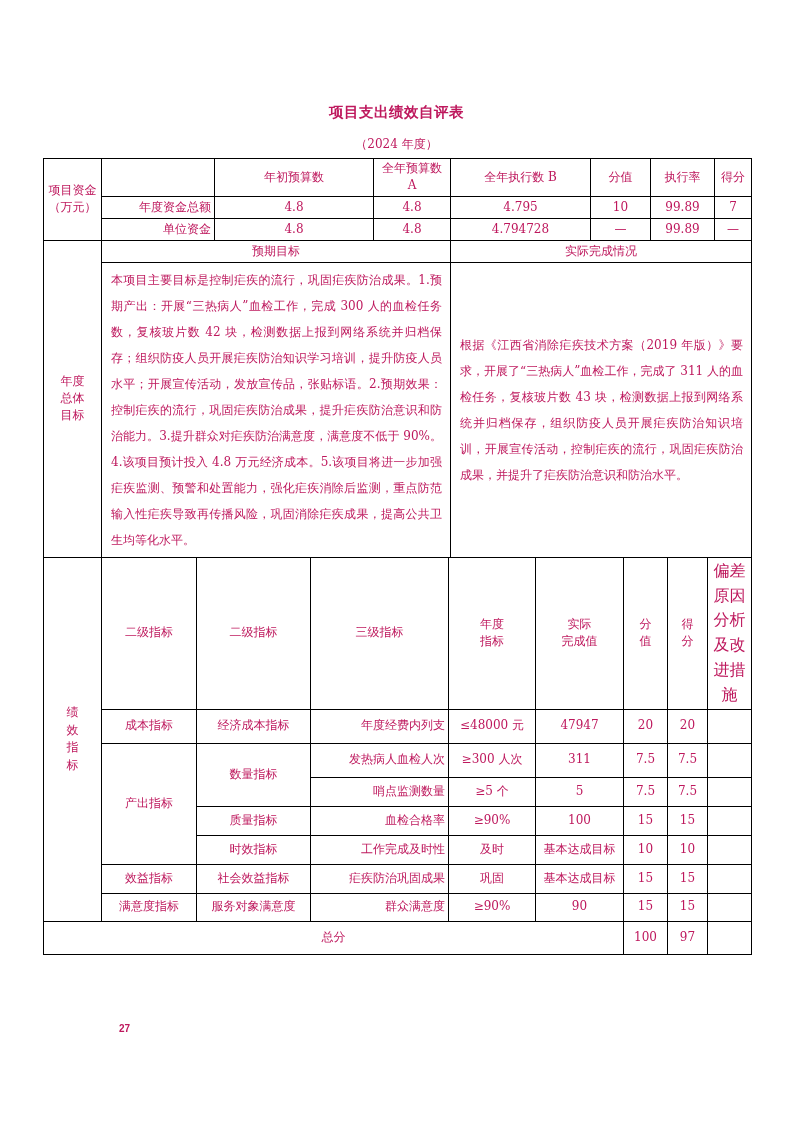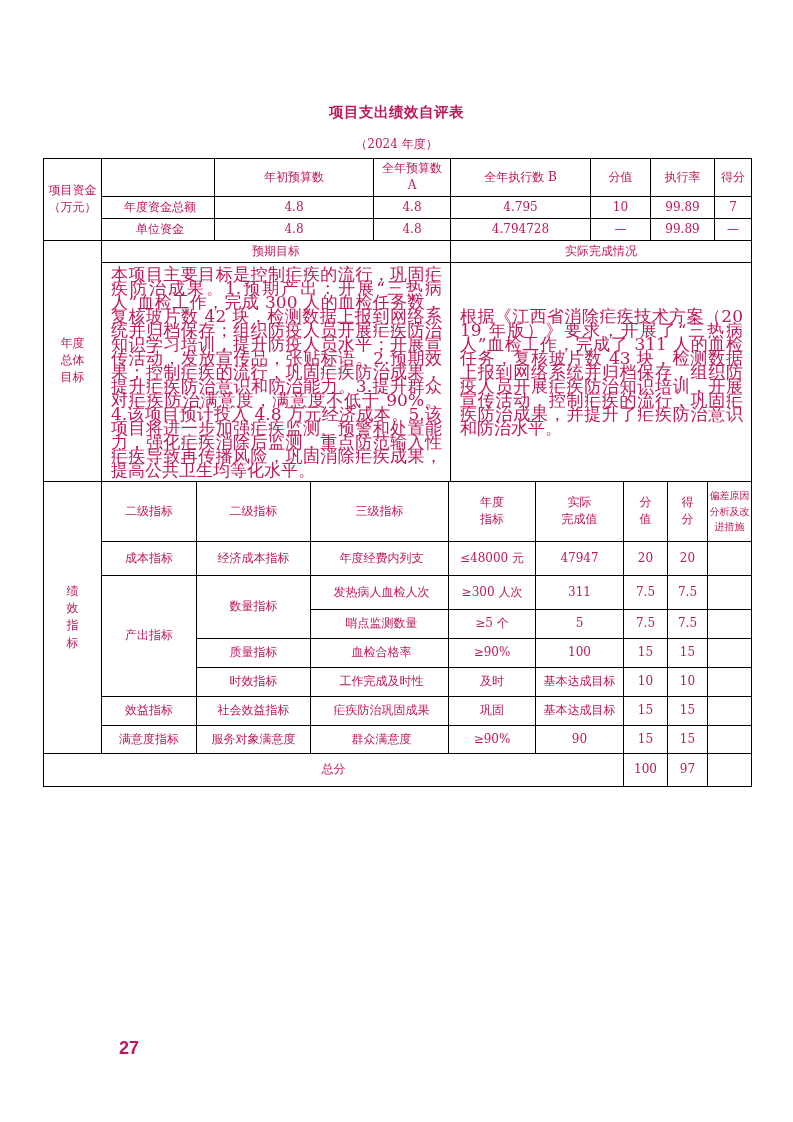--- a/index.html
+++ b/index.html
@@ -42,37 +42,36 @@
   td {
     border: 1px solid #000000;
     font-size: 12px;
     text-align: center;
     vertical-align: middle;
     padding: 1px 3px;
     line-height: 1.45;
     word-break: break-all;
     overflow: hidden;
   }
-  .tl { text-align: center; padding-left: 7px; }
+  .tl { text-align: right; padding-left: 7px; }
   .pre { white-space: pre-line; }
   .goal-text {
     text-align: justify;
-    font-size: 17px;
-    line-height: 14px;
+    font-size: 12px;
+    line-height: 26px;
     padding: 4px 8px 4px 9px;
     vertical-align: middle;
   }
-  .small { font-size: 10px; padding: 1px 1px; line-height: 1.55; }
+  .small { font-size: 16px; padding: 1px 1px; line-height: 1.55; }
   .pageno {
     position: absolute;
     left: 119px; top: 1023px;
-    font-size: 18px;
+    font-size: 10px;
     font-weight: bold;
     font-family: "Liberation Sans", sans-serif;
-    margin-top: 15px;
   }
 </style>
 </head>
 <body>
 
 <div class="page">
 
   <div class="doc-title">项目支出绩效自评表</div>
   <div class="doc-subtitle">（2024 年度）</div>
 

